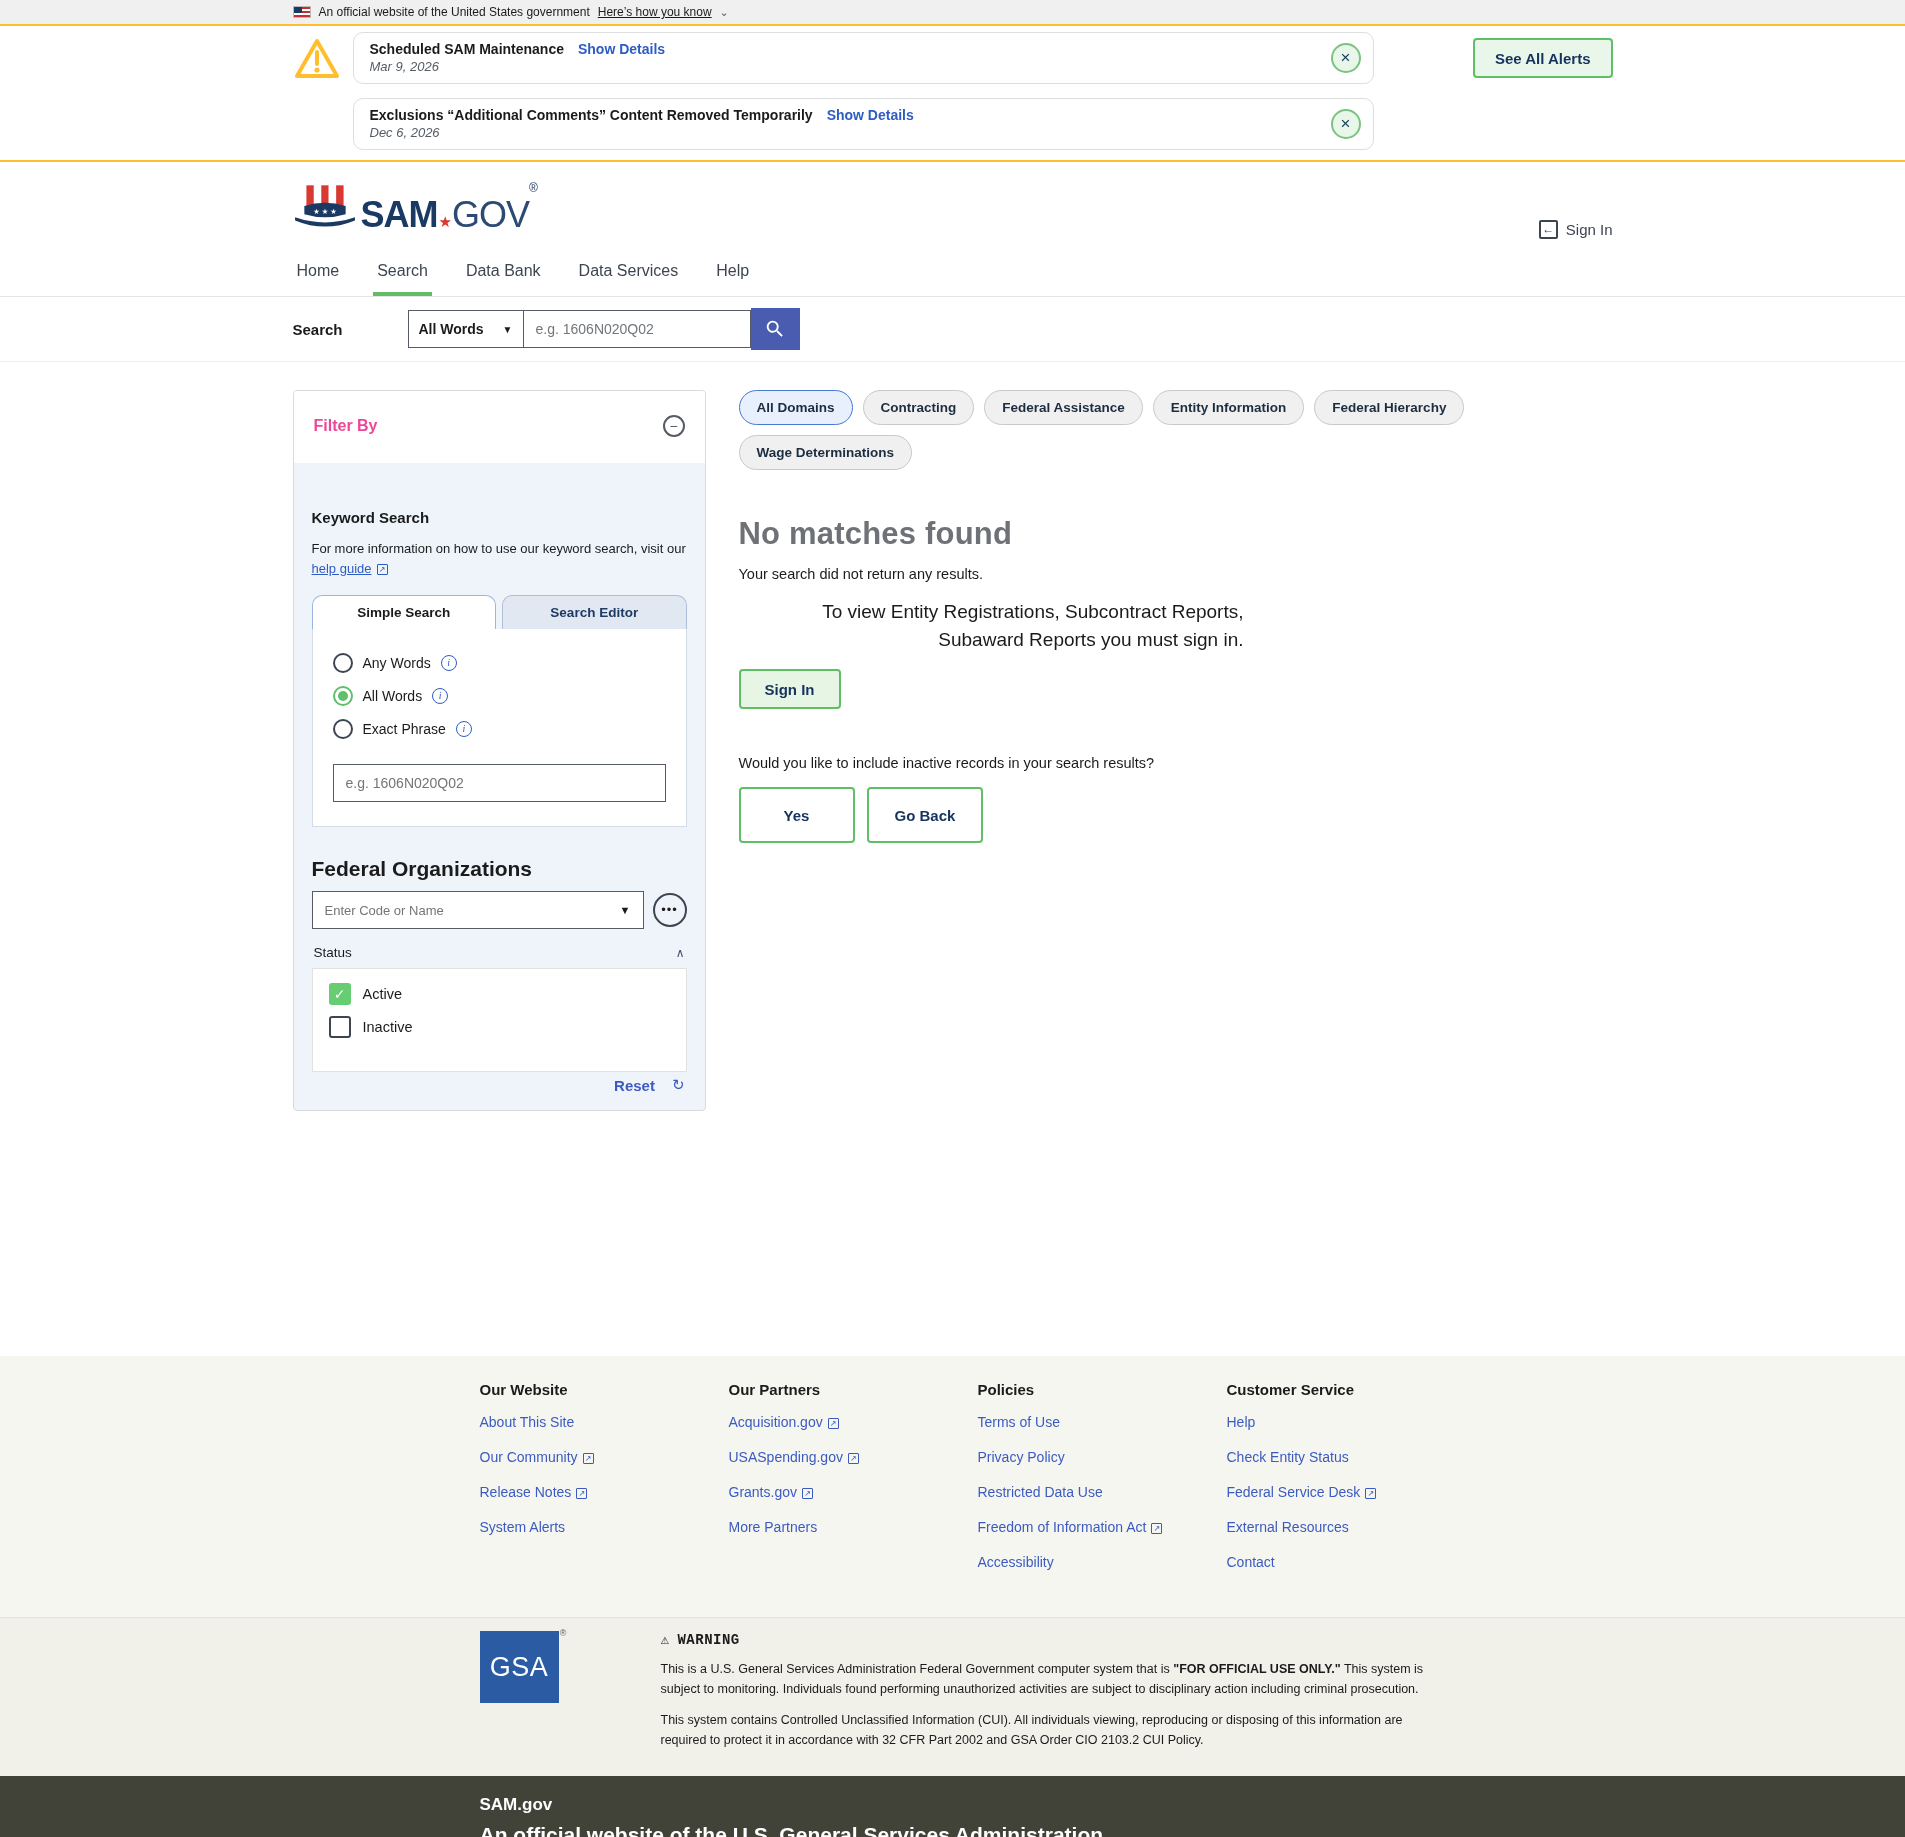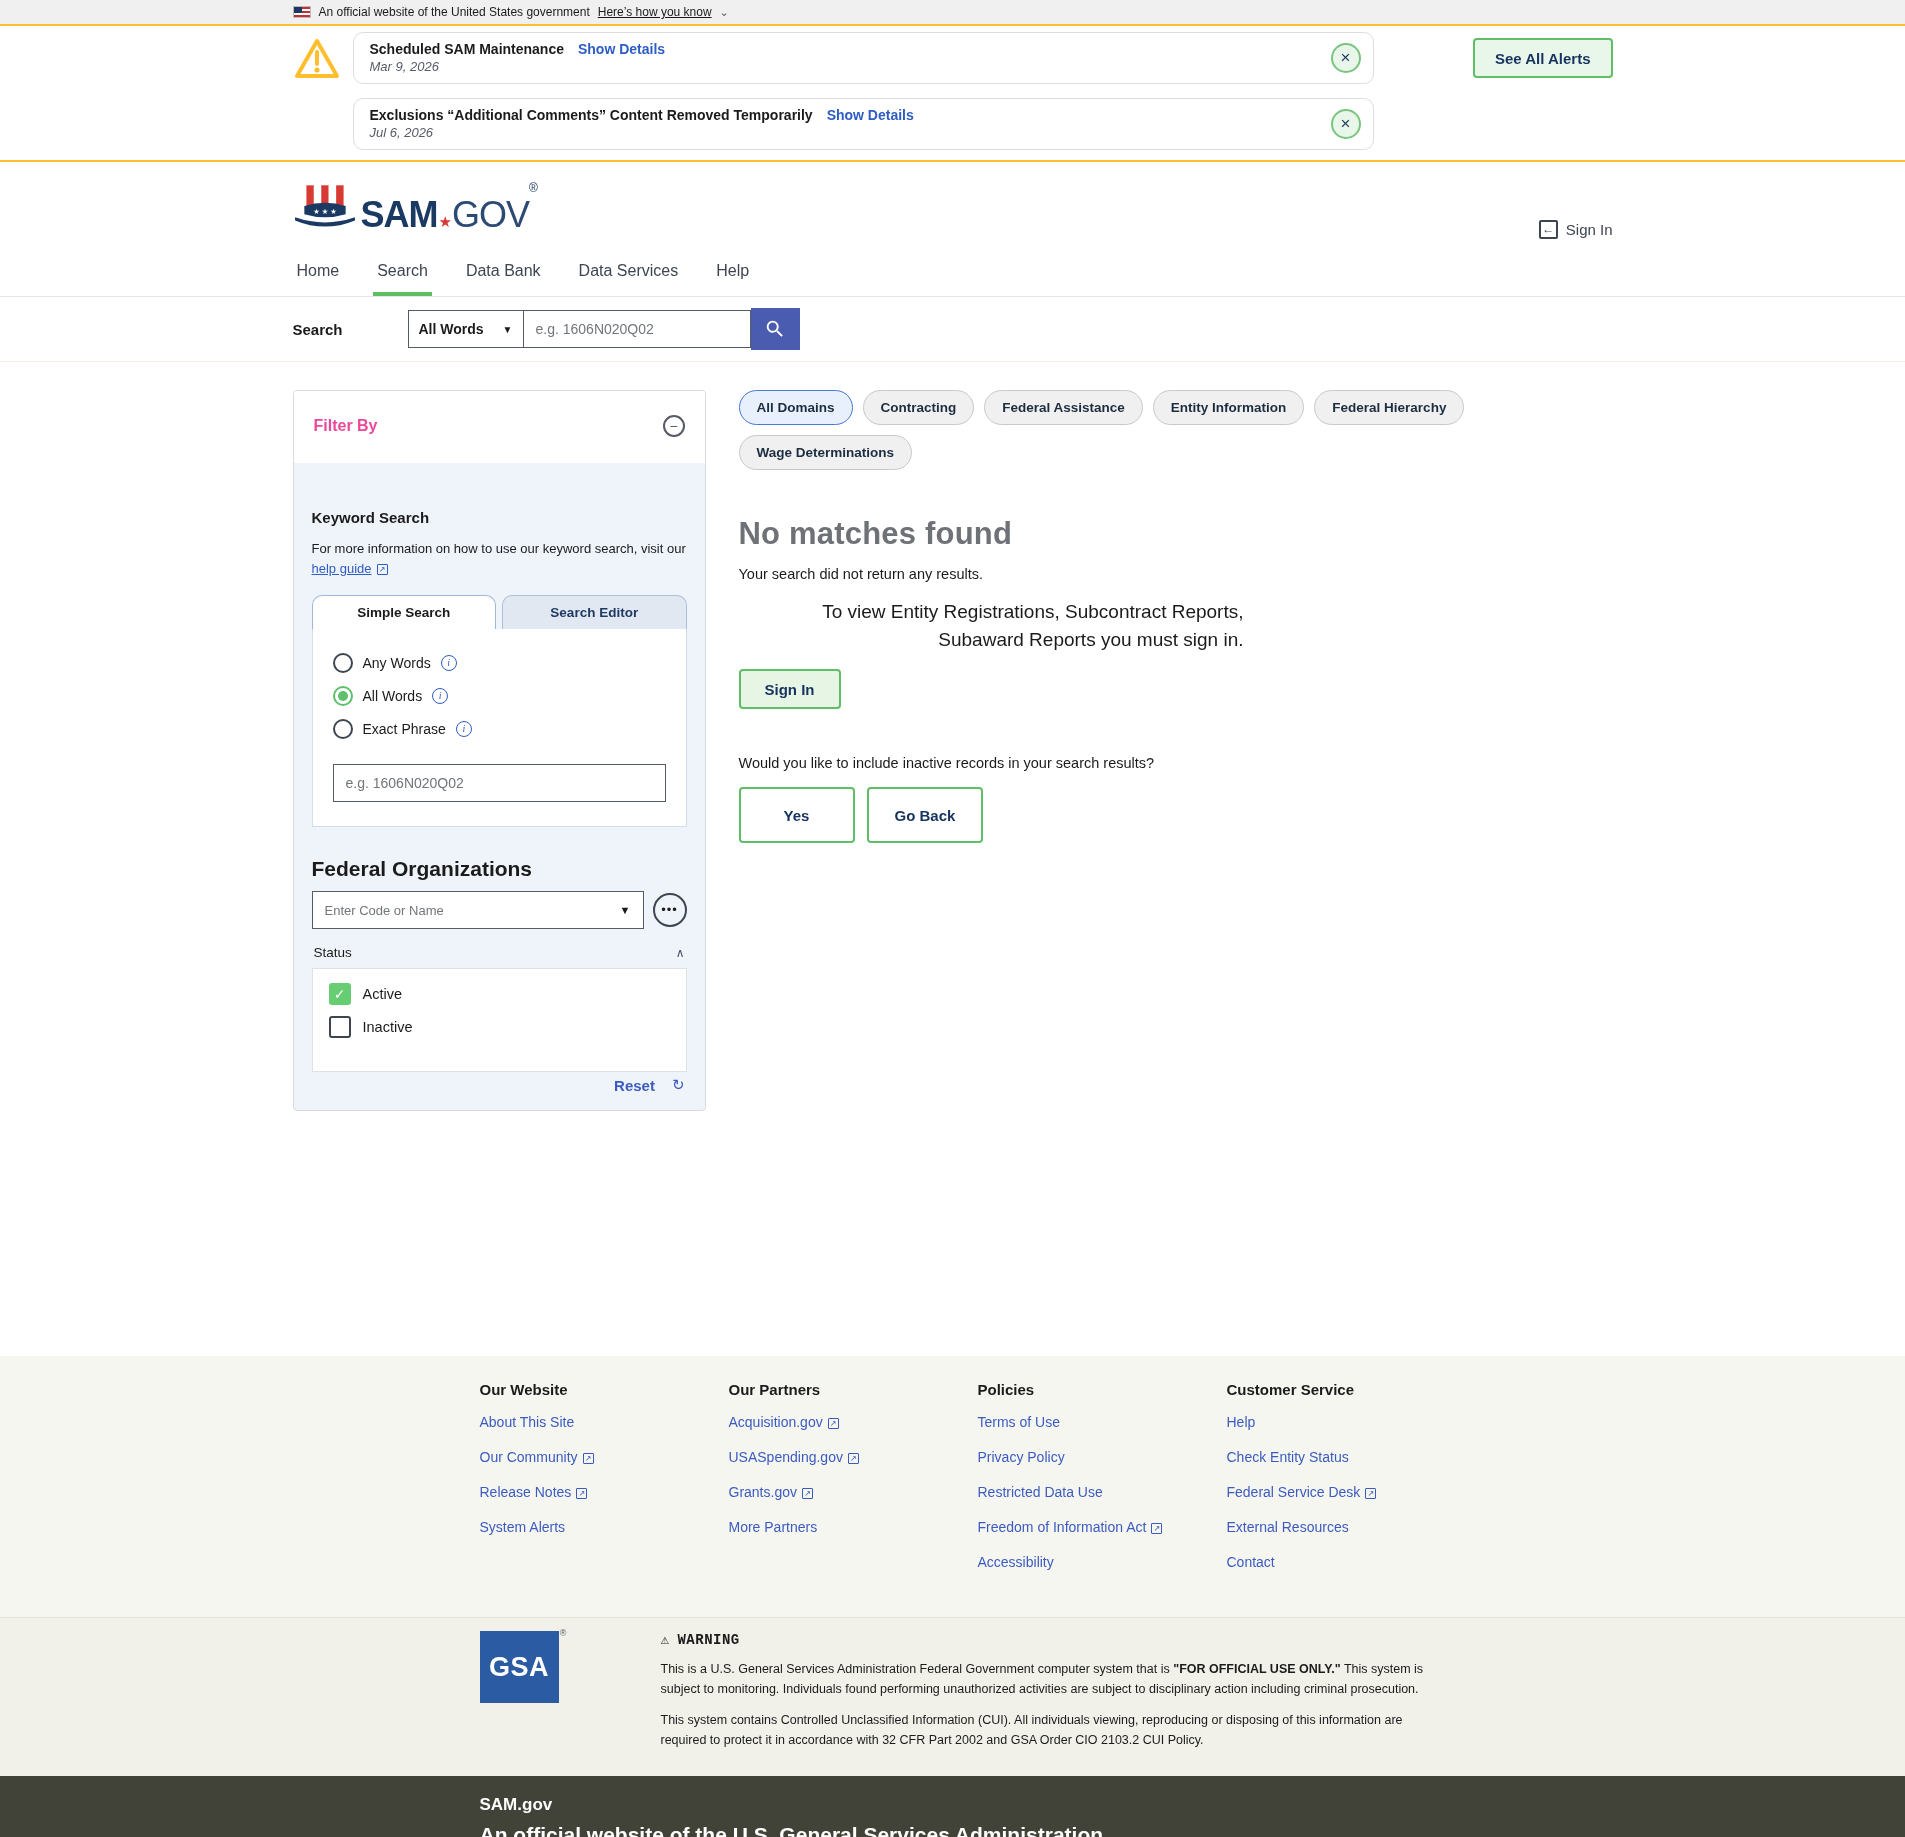--- a/index.html
+++ b/index.html
@@ -131,21 +131,21 @@
 
   
   .footer-links { background:#f6f6f1; padding:25px 0 28px; }
   .f-grid { display:grid; grid-template-columns:249px 249px 249px 249px; padding-left:187px; }
   .f-heading { font-weight:bold; font-size:15px; color:#1b1b1b; margin-bottom:16px; }
   .f-link { display:block; font-size:14px; color:#3b5bc0; margin-bottom:19px; text-decoration:none; cursor:pointer; width:max-content; }
 
   .warning-band { background:#f1f1ea; border-top:1px solid #e2e2d8; padding:13px 0 26px; }
   .warn-layout { display:flex; padding-left:187px; }
   .gsa-logo { width:79px; height:72px; background:#2b5ba3; position:relative; display:flex; align-items:center; justify-content:center; }
-  .gsa-text { color:#fff; font-weight:bold; font-size:27px; letter-spacing:0.5px; }
+  .gsa-text { color:#fff; font-weight:normal; font-size:27px; letter-spacing:0.5px; }
   .gsa-reg { position:absolute; right:-8px; top:-3px; font-size:9px; color:#565c65; }
   .warn-text { margin-left:102px; width:775px; }
   .warn-heading { font-family:"Liberation Mono","DejaVu Sans Mono",monospace; font-weight:bold; font-size:14px;
       letter-spacing:0.5px; display:flex; align-items:center; gap:8px; color:#1b1b1b; }
   .warn-tri { font-size:14px; }
   .warn-p { margin-top:11px; font-size:12.5px; line-height:1.6; color:#1b1b1b; }
 
   .identifier-bar { background:#424338; padding:19px 0 42px; }
   .id-inner { padding-left:187px; }
   .id-title { color:#fff; font-weight:bold; font-size:17px; }
@@ -177,21 +177,21 @@
           <span class="alert-details">Show Details</span>
         </div>
         <div class="alert-date">Mar 9, 2026</div>
         <button class="alert-close">×</button>
       </div>
       <div class="alert-card">
         <div class="alert-title-row">
           <span class="alert-title">Exclusions “Additional Comments” Content Removed Temporarily</span>
           <span class="alert-details">Show Details</span>
         </div>
-        <div class="alert-date">Jul 6, 2026</div>
+        <div class="alert-date">Dec 6, 2026</div>
         <button class="alert-close">×</button>
       </div>
     </div>
     <button class="see-all-btn">See All Alerts</button>
   </div>
 </div>
 
 <header class="site-header">
   <div class="container">
     <div class="logo">

